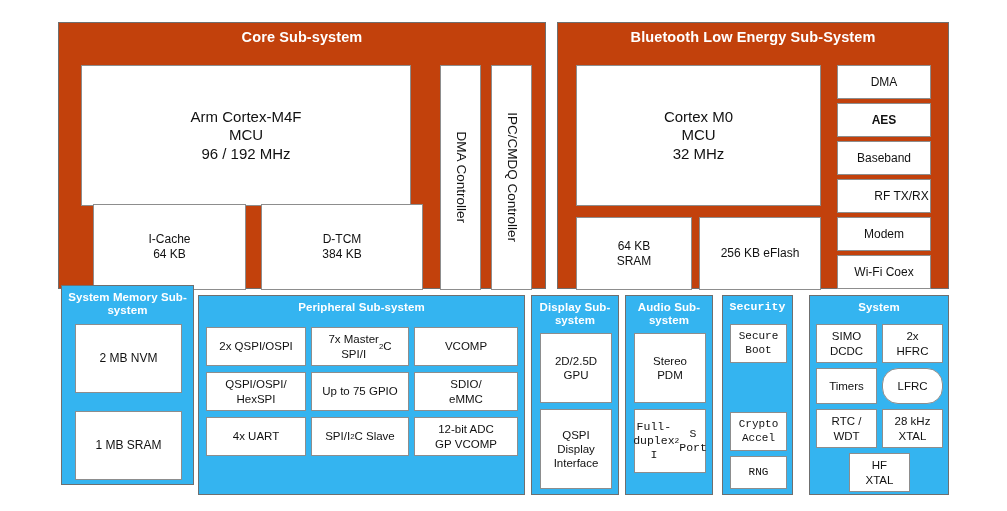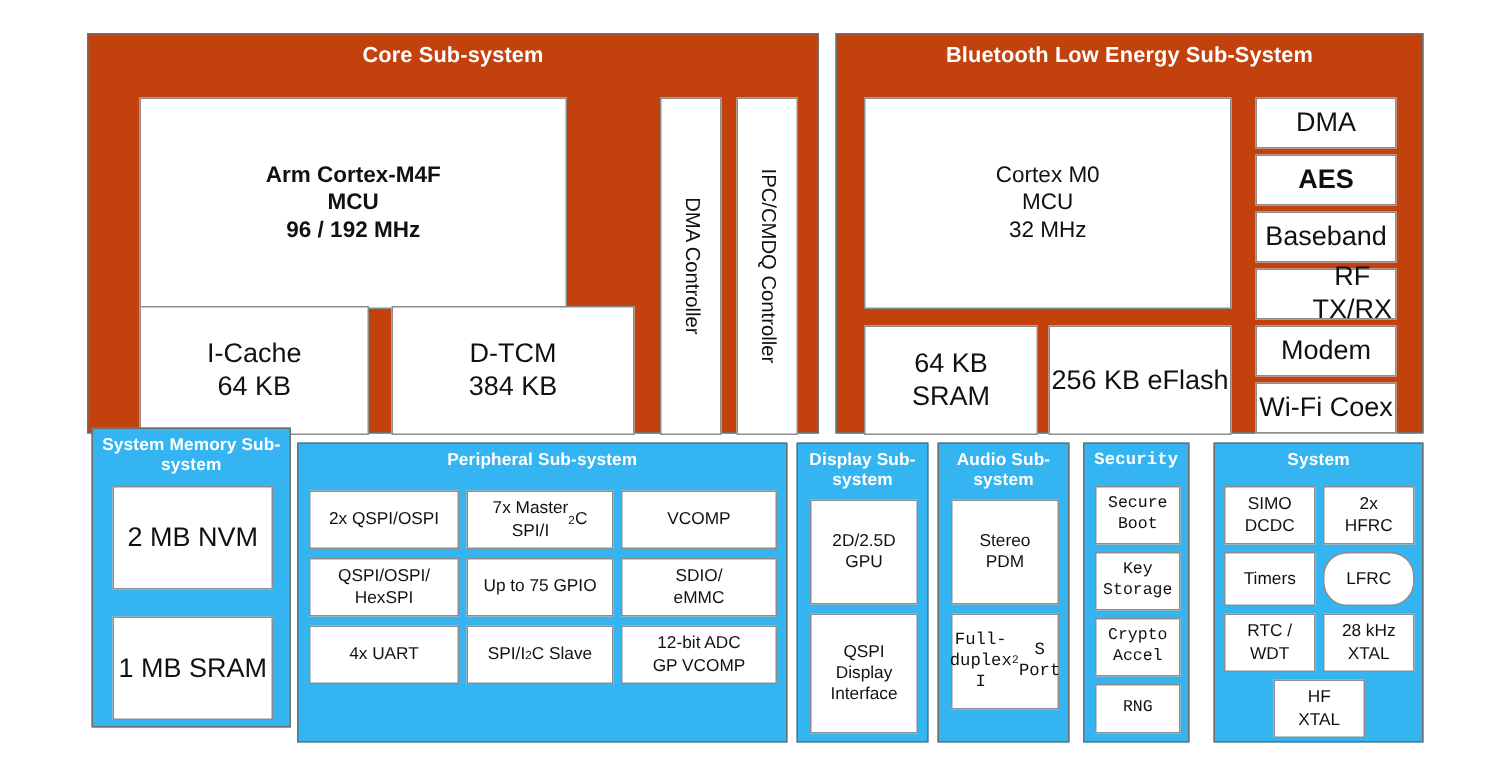--- a/index.html
+++ b/index.html
@@ -44,21 +44,21 @@
     border: 1px solid #8d8d8d;
     color: #111111;
     display: flex;
     align-items: center;
     justify-content: center;
     text-align: center;
     line-height: 1.22;
     white-space: pre-line;
   }
   .blk.big   { font-size: 15px; }
-  .blk.mid   { font-size: 18px; }
+  .blk.mid   { font-size: 12px; }
   .blk.small { font-size: 11.5px; }
   .blk.tiny  { font-size: 11px; }
   .blk.bold  { font-weight: bold; }
 
   
   .blk.vert > span {
     display: block;
     transform: rotate(90deg);
     transform-origin: center center;
     white-space: nowrap;
@@ -71,21 +71,21 @@
   sup { font-size: 0.68em; vertical-align: super; line-height: 0; }
 </style>
 </head>
 <body>
 
 <div id="canvas">
 
   <div class="panel dark" style="left:58px; top:22px; width:488px; height:267px;">
     <div class="panel-title">Core Sub-system</div>
 
-    <div class="blk big" style="left:34px; top:42px; width:285px; height:141px;font-weight:bold;">Arm Cortex-M4F
+    <div class="blk big" style="left:22px; top:42px; width:330px; height:141px;">Arm Cortex-M4F
 MCU
 96 / 192 MHz</div>
 
     <div class="blk mid" style="left:34px; top:181px; width:153px; height:86px;">I-Cache
 64 KB</div>
 
     <div class="blk mid" style="left:202px; top:181px; width:162px; height:86px;">D-TCM
 384 KB</div>
 
     <div class="blk vert" style="left:381px; top:42px; width:41px; height:225px;">
@@ -168,22 +168,20 @@
     <div class="blk small" style="left:8px; top:37px; width:72px; height:70px;">Stereo
 PDM</div>
     <div class="blk small" style="left: 8px; top: 113px; width: 72px; height: 64px; white-space: normal; font-family: Liberation Mono, monospace;">Full-duplex<br>I<sup>2</sup>S Port</div>
   </div>
 
   <div class="panel light" style="left:722px; top:295px; width:71px; height:200px;font-family:Liberation Mono, monospace;">
     <div class="panel-title">Security</div>
 
     <div class="blk tiny" style="left:7px; top:28px; width:57px; height:39px;">Secure
 Boot</div>
-    <div class="blk tiny" style="left:7px; top:72px; width:57px; height:39px;">Key
-Storage</div>
     <div class="blk tiny" style="left:7px; top:116px; width:57px; height:39px;">Crypto
 Accel</div>
     <div class="blk tiny" style="left:7px; top:160px; width:57px; height:33px;">RNG</div>
   </div>
 
   <div class="panel light" style="left:809px; top:295px; width:140px; height:200px;">
     <div class="panel-title">System</div>
 
     <div class="blk small" style="left:6px; top:28px; width:61px; height:39px;">SIMO
 DCDC</div>

